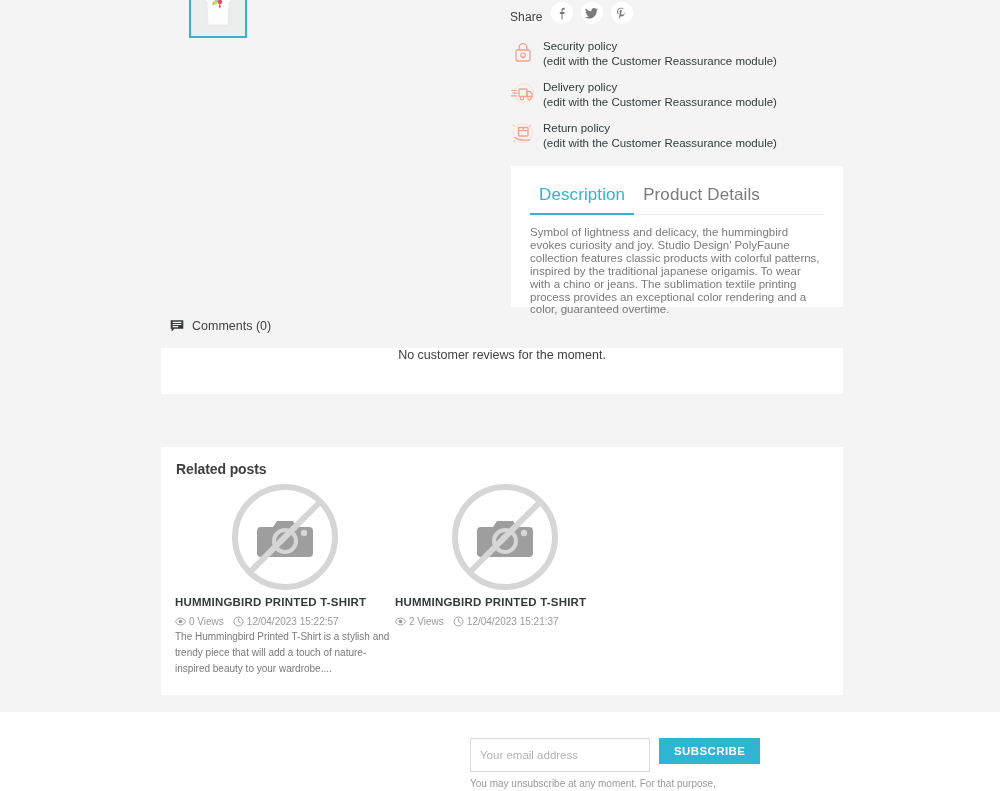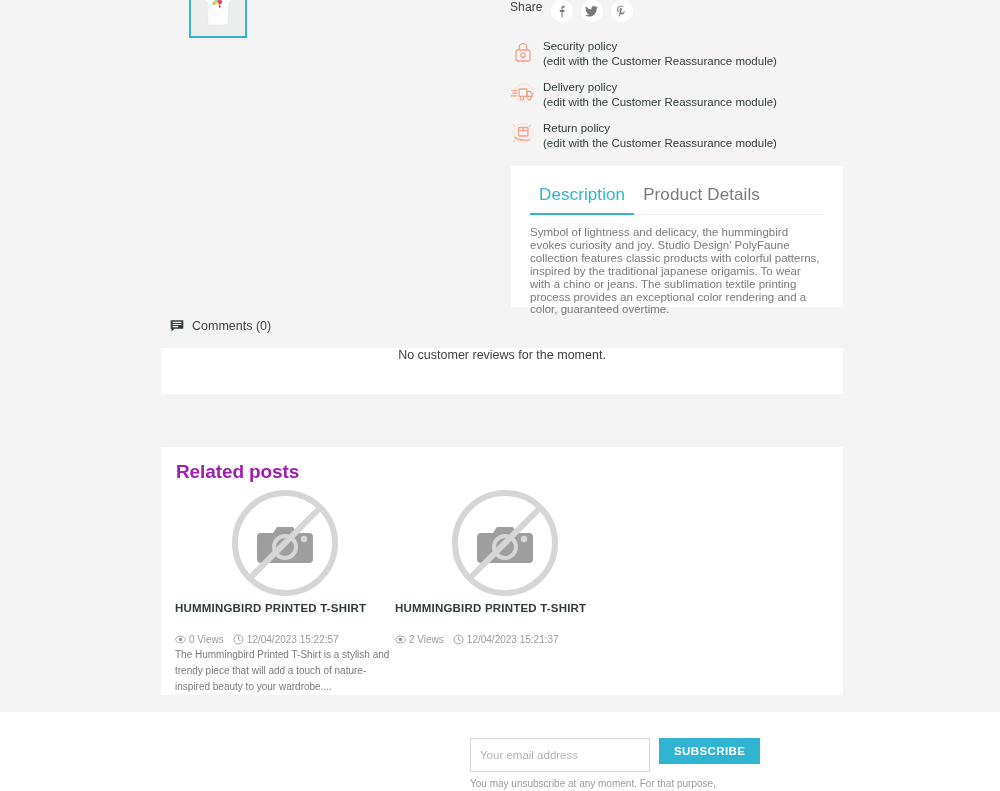--- a/index.html
+++ b/index.html
@@ -34,21 +34,21 @@
     position: absolute;
     left: 50%; top: 50%;
     transform: translate(-50%,-50%);
     width: 40px; height: 38px;
   }
 
   
   .share-row {
     position: absolute;
     left: 510px; top: 0px;
-    display: flex; align-items: flex-start;
+    display: flex; align-items: flex-end;
     gap: 8px;
     height: 24px;
   }
   .share-label {
     font-size: 12px; color: #414141;
     font-weight: 400;
     letter-spacing: .1px;
   }
   .share-btn {
     width: 22px; height: 22px;
@@ -150,23 +150,23 @@
 
   
   .related {
     position: absolute;
     left: 161px; top: 447px;
     width: 682px; height: 248px;
     background: #ffffff;
     padding: 14px 14px 0 14px;
   }
   .related-title {
-    font-size: 19px;
+    font-size: 14px;
     font-weight: bold;
-    color: #a21caf;
+    color: #404040;
     margin: 0 0 0 1px;
     letter-spacing: -.1px;
   }
   .posts {
     display: flex;
     margin-top: 6px;
   }
   .post {
     width: 220px;
     margin-right: 0;
@@ -180,21 +180,21 @@
   .post-title {
     font-size: 11.5px;
     font-weight: bold;
     color: #333b3d;
     letter-spacing: .2px;
     margin-top: 5px;
   }
   .post-meta {
     display: flex; align-items: center;
     gap: 4px;
-    margin-top: 20px;
+    margin-top: 8px;
     font-size: 10px;
     color: #9a9a9a;
   }
   .post-meta .m {
     display: flex; align-items: center; gap: 3px;
   }
   .post-meta .m + .m { margin-left: 5px; }
   .post-excerpt {
     margin-top: 2px;
     font-size: 10px;

